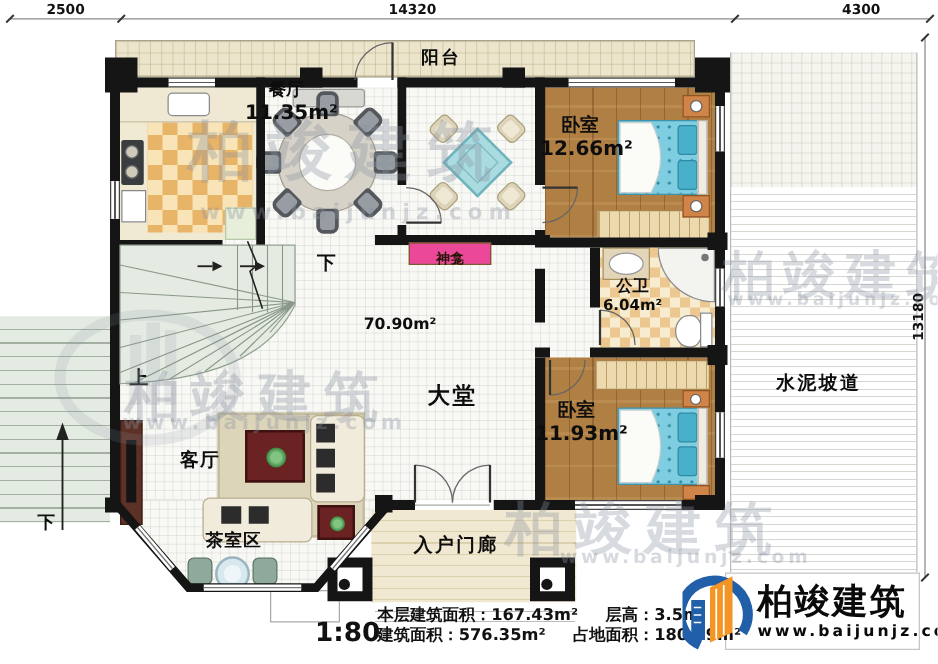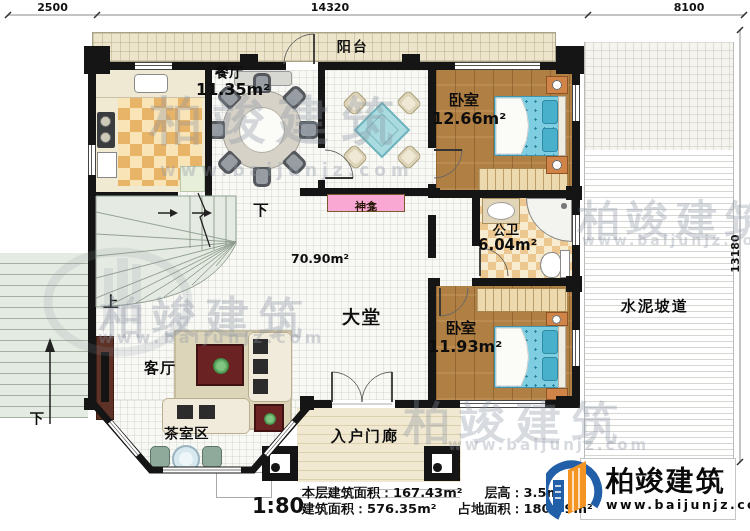--- a/index.html
+++ b/index.html
@@ -169,21 +169,21 @@
   <div class="furn" style="left:254px;top:404px;width:30px;height:28px;background:#6b2222;border:2px solid #401111">
     <i class="plant" style="position:absolute;left:8px;top:7px;width:12px;height:12px;display:block"></i>
   </div>
 
   <div class="furn" style="left:150px;top:446px;width:20px;height:22px;background:#8fa99b;border:1px solid #5d7466;border-radius:5px"></div>
   <div class="furn" style="left:202px;top:446px;width:20px;height:22px;background:#8fa99b;border:1px solid #5d7466;border-radius:5px"></div>
   <div class="furn" style="left:172px;top:445px;width:28px;height:28px;border-radius:50%;background:#d7e8ee;border:2px solid #9ab4c0">
     <i style="position:absolute;left:5px;top:5px;width:14px;height:14px;border-radius:50%;background:#eef6f9;display:block"></i>
   </div>
 
-  <div class="furn" style="left:327px;top:194px;width:78px;height:18px;background:#f9a8d4;border:1px solid #7a5a2e;z-index:33;text-align:center">
+  <div class="furn" style="left:327px;top:194px;width:66px;height:18px;background:#ec4899;border:1px solid #7a5a2e;z-index:33;text-align:center">
     <span style="font-size:11px;font-weight:700;line-height:16px;color:#241607">神龛</span>
   </div>
 
   <div class="pcol" style="left:262px;top:446px">
       <i></i>
     </div>
   <div class="pcol" style="left:424px;top:446px">
       <i></i>
     </div>
 
@@ -288,35 +288,35 @@
     <g opacity="0.16">
       <ellipse cx="118" cy="302" rx="70" ry="50" fill="none" stroke="#8a94a0" stroke-width="9"></ellipse>
       <rect x="104" y="268" width="9" height="56" fill="#8a94a0"></rect>
       <rect x="117" y="258" width="11" height="66" fill="#8a94a0"></rect>
       <rect x="132" y="264" width="9" height="60" fill="#8a94a0"></rect>
     </g>
   </svg>
 
   <div class="dim" style="left:30px;top:1px;width:45px">2500</div>
   <div class="dim" style="left:300px;top:1px;width:60px">14320</div>
-  <div class="dim" style="left:664px;top:1px;width:50px">8100</div>
+  <div class="dim" style="left:664px;top:1px;width:50px">4300</div>
   <div class="dim" style="left:712px;top:247px;width:46px;transform:rotate(-90deg)">13180</div>
 
   <div class="lbl" style="left:318px;top:38px;width:70px;font-size:14px;letter-spacing:2px">阳台</div>
   <div class="lbl" style="left:196px;top:64px;width:66px;font-size:14px">
     <div>餐厅</div>
     <div class="area">11.35m²</div>
   </div>
   <div class="lbl" style="left:432px;top:92px;width:64px;font-size:15px">
     <div>卧室</div>
     <div class="area">12.66m²</div>
   </div>
   <div class="lbl" style="left:478px;top:222px;width:56px;font-size:13px">
     <div>公卫</div>
-    <div class="area" style="font-size:15px">6.04m²</div>
+    <div class="area" style="font-size:12px">6.04m²</div>
   </div>
   <div class="lbl" style="left:428px;top:320px;width:66px;font-size:15px">
     <div>卧室</div>
     <div class="area">11.93m²</div>
   </div>
   <div class="lbl" style="left:288px;top:252px;width:64px;font-size:12.5px">70.90m²</div>
   <div class="lbl" style="left:334px;top:306px;width:56px;font-size:18px;letter-spacing:2px">大堂</div>
   <div class="lbl" style="left:138px;top:360px;width:44px;font-size:15px;letter-spacing:1px">客厅</div>
   <div class="lbl" style="left:152px;top:425px;width:70px;font-size:14px;letter-spacing:1px">茶室区</div>
   <div class="lbl" style="left:318px;top:428px;width:94px;font-size:15px;letter-spacing:2px">入户门廊</div>

